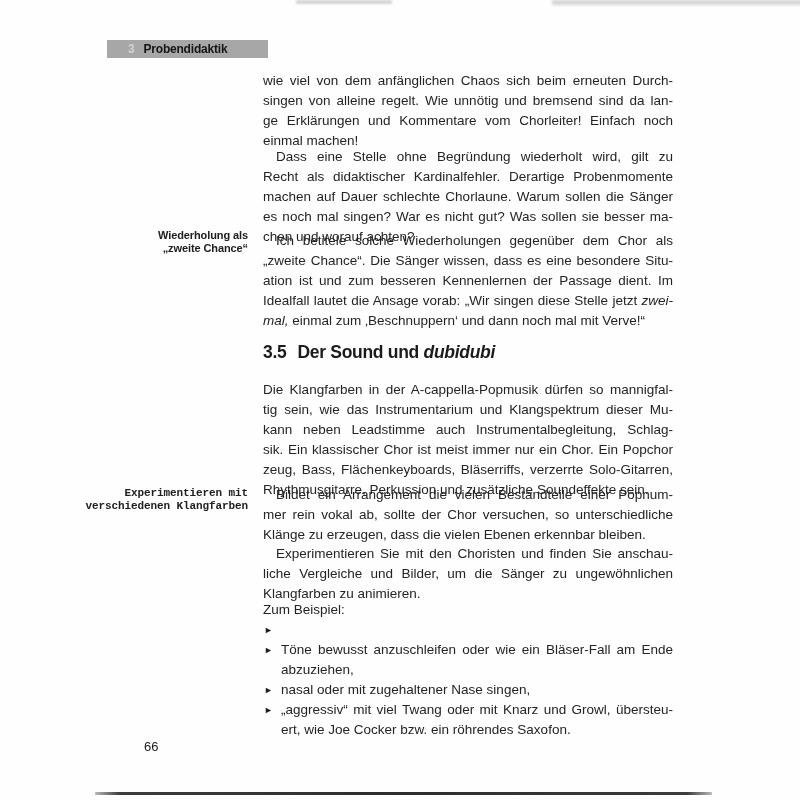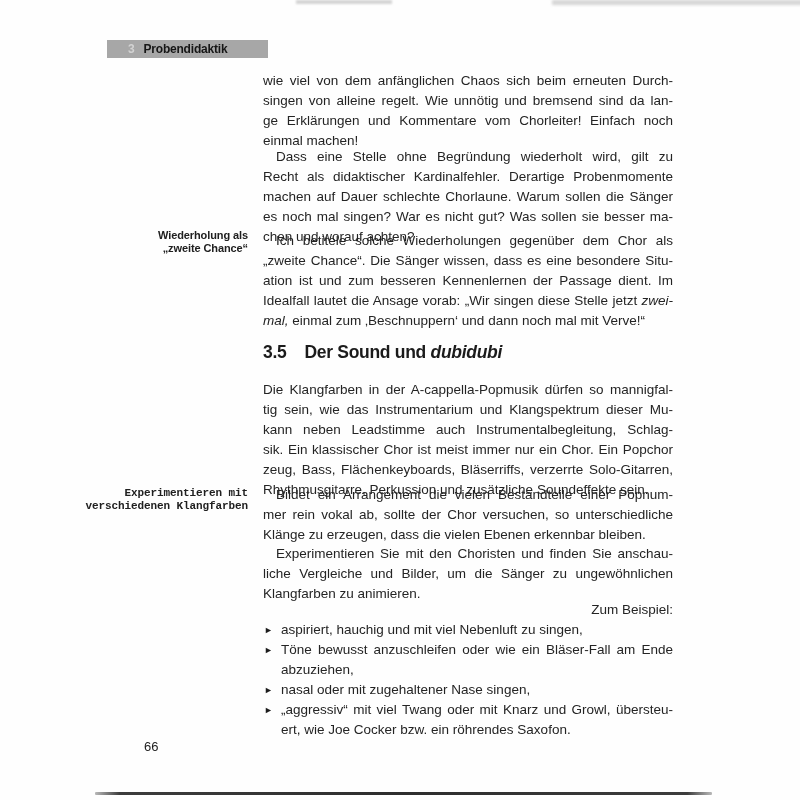--- a/index.html
+++ b/index.html
@@ -23,21 +23,21 @@
   .chapter-title { margin-left:9px; color:#161616; }
 
   
   .block { position:absolute; left:263px; width:410px; font-size:13.5px; color:#242424; }
   .line { position:relative; height:20px; line-height:20px; text-align:justify; text-align-last:justify; }
   .line.endline { text-align-last:auto; }
   .line.indent { text-indent:13px; }
   .line i { font-style:italic; }
 
   .heading { font-size:17.5px; font-weight:bold; letter-spacing:-0.3px; color:#1b1b1b; line-height:22px; }
-  .heading .h-num { margin-right:18px; }
+  .heading .h-num { margin-right:11px; }
 
   .label-line { height:20px; line-height:20px; }
 
   .bullet-line { padding-left:18px; }
   .bullet-marker {
     position:absolute; left:1px; top:0; font-size:9px; line-height:20px; color:#1d1d1d;
   }
 
   
   .margin-note {
@@ -110,25 +110,25 @@
       <div class="block" style="top: 485px;">
         <div class="line indent"><span>Bildet ein Arrangement die vielen Bestandteile einer Popnum-</span></div>
         <div class="line"><span>mer rein vokal ab, sollte der Chor versuchen, so unterschiedliche</span></div>
         <div class="line endline"><span>Klänge zu erzeugen, dass die vielen Ebenen erkennbar bleiben.</span></div>
       </div>
       <div class="block" style="top: 544px;">
         <div class="line indent"><span>Experimentieren Sie mit den Choristen und finden Sie anschau-</span></div>
         <div class="line"><span>liche Vergleiche und Bilder, um die Sänger zu ungewöhnlichen</span></div>
         <div class="line endline"><span>Klangfarben zu animieren.</span></div>
       </div>
-      <div class="block" style="top: 600px; text-align: right;">
+      <div class="block" style="top: 600px;">
         <div class="label-line">Zum Beispiel:</div>
       </div>
       <div class="block" style="top: 620px;">
-        <div class="line endline bullet-line"><span class="bullet-marker">►</span><span>aspiriert, hauchig und mit viel Nebenluft zu singen,</span></div>
+        <div class="line endline bullet-line"><span class="bullet-marker">►</span></div>
         <div class="line bullet-line"><span class="bullet-marker">►</span><span>Töne bewusst anzuschleifen oder wie ein Bläser-Fall am Ende</span></div>
         <div class="line endline bullet-line"><span>abzuziehen,</span></div>
         <div class="line endline bullet-line"><span class="bullet-marker">►</span><span>nasal oder mit zugehaltener Nase singen,</span></div>
         <div class="line bullet-line"><span class="bullet-marker">►</span><span>„aggressiv“ mit viel Twang oder mit Knarz und Growl, übersteu-</span></div>
         <div class="line endline bullet-line"><span>ert, wie Joe Cocker bzw. ein röhrendes Saxofon.</span></div>
       </div>
     </div>
 
   <div class="page-number">66</div>
   <div class="footer-rule"></div>

